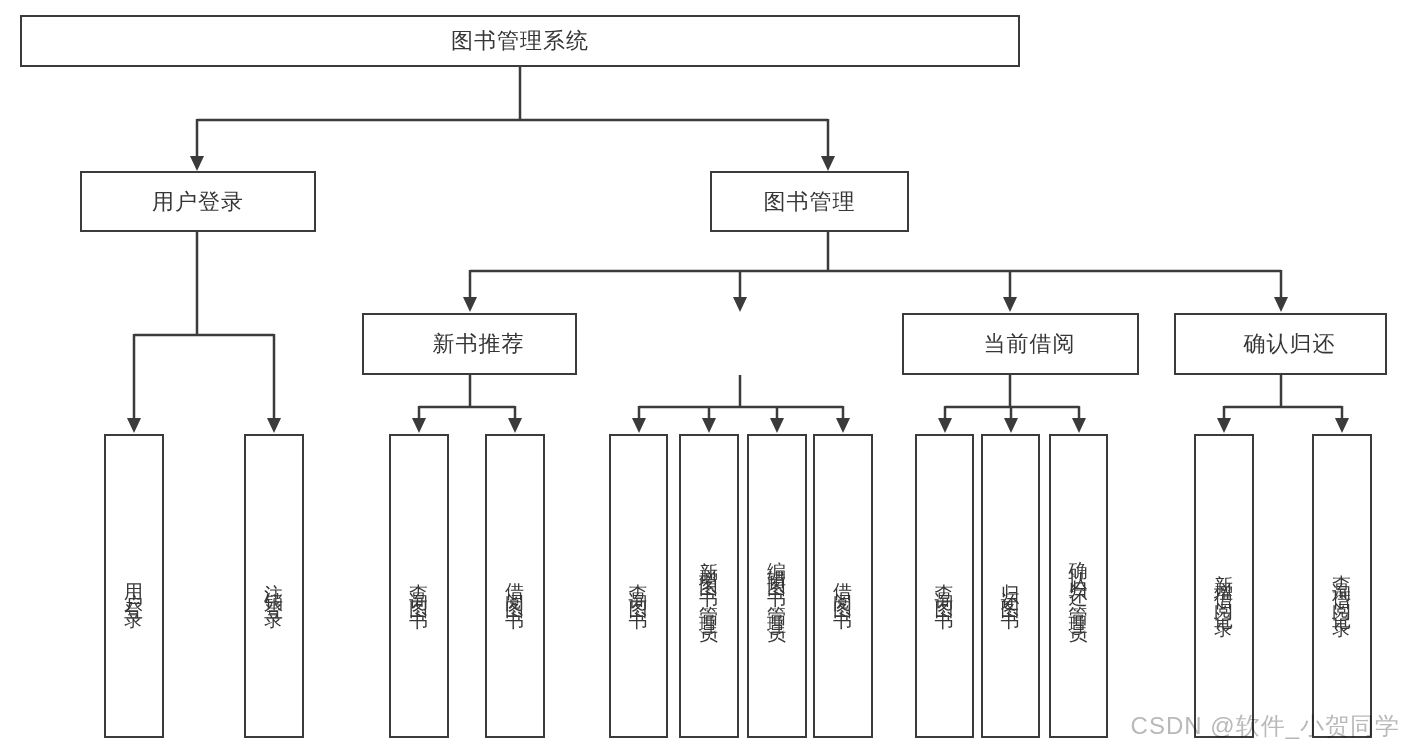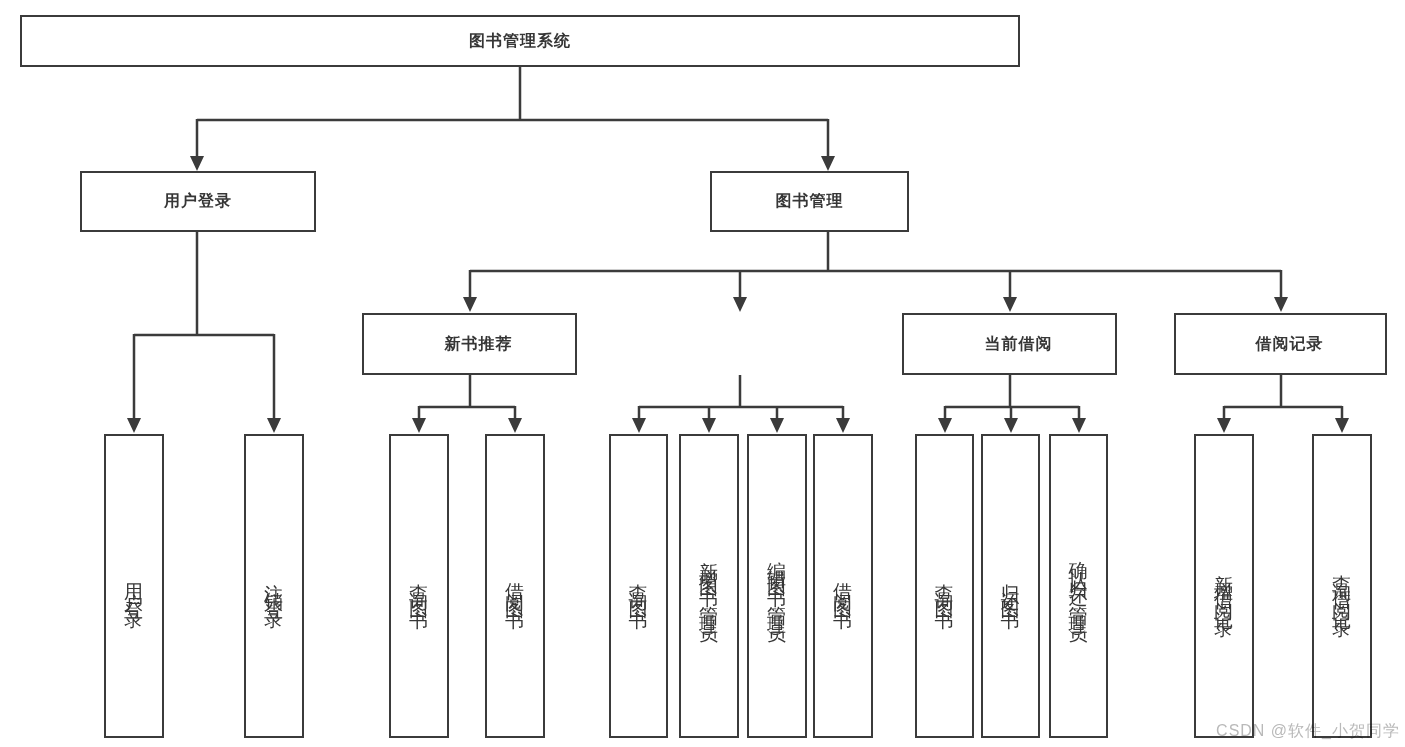--- a/index.html
+++ b/index.html
@@ -11,27 +11,27 @@
   .wire{fill:none;stroke:#3b3b3b;stroke-width:2.5;}
   .ah{fill:#3b3b3b;stroke:none;}
   .node{
     position:absolute;box-sizing:border-box;background:#ffffff;border:2.5px solid #3b3b3b;
     display:flex;align-items:center;justify-content:center;z-index:2;
   }
   .root{left:20px;top:15px;width:1000px;height:52px;border-width:2px;}
   .lvl2{top:171px;height:61px;}
   .lvl3{top:313px;height:62px;padding-left:18px;}
   .leaf{top:434px;height:304px;}
-  .hlabel{font-size:16px;letter-spacing:1px;white-space:nowrap;font-weight:bold;}
+  .hlabel{font-size:22px;letter-spacing:1px;white-space:nowrap;}
   .vlabel{
     writing-mode:vertical-rl;line-height:1;letter-spacing:9px;font-size:19px;
     white-space:nowrap;
   }
   .watermark{
-    position:absolute;right:5px;bottom:5px;z-index:3;font-size:16px;color:#b9b9b9;
+    position:absolute;right:5px;bottom:5px;z-index:3;font-size:24px;color:#b9b9b9;
     letter-spacing:1px;mix-blend-mode:multiply;white-space:nowrap;
   }
 </style>
 </head>
 <body>
 
 <div class="stage">
 
   <svg class="wires" width="1405" height="747" viewBox="0 0 1405 747">
     <path class="wire" d="
@@ -76,25 +76,25 @@
   <div class="node lvl2" style="left:80px;width:236px;">
     <span class="hlabel">用户登录</span>
   </div>
   <div class="node lvl2" style="left:710px;width:199px;">
     <span class="hlabel">图书管理</span>
   </div>
 
   <div class="node lvl3" style="left:362px;width:215px;">
     <span class="hlabel">新书推荐</span>
   </div>
-  <div class="node lvl3" style="left:902px;width:215px;">
+  <div class="node lvl3" style="left:902px;width:237px;">
     <span class="hlabel">当前借阅</span>
   </div>
   <div class="node lvl3" style="left:1174px;width:213px;">
-    <span class="hlabel">借阅记录</span>
+    <span class="hlabel">确认归还</span>
   </div>
 
   <div class="node leaf" style="left:104px;width:60px;">
     <span class="vlabel">用户登录</span>
   </div>
   <div class="node leaf" style="left:244px;width:60px;">
     <span class="vlabel">注销登录</span>
   </div>
 
   <div class="node leaf" style="left:389px;width:60px;">

